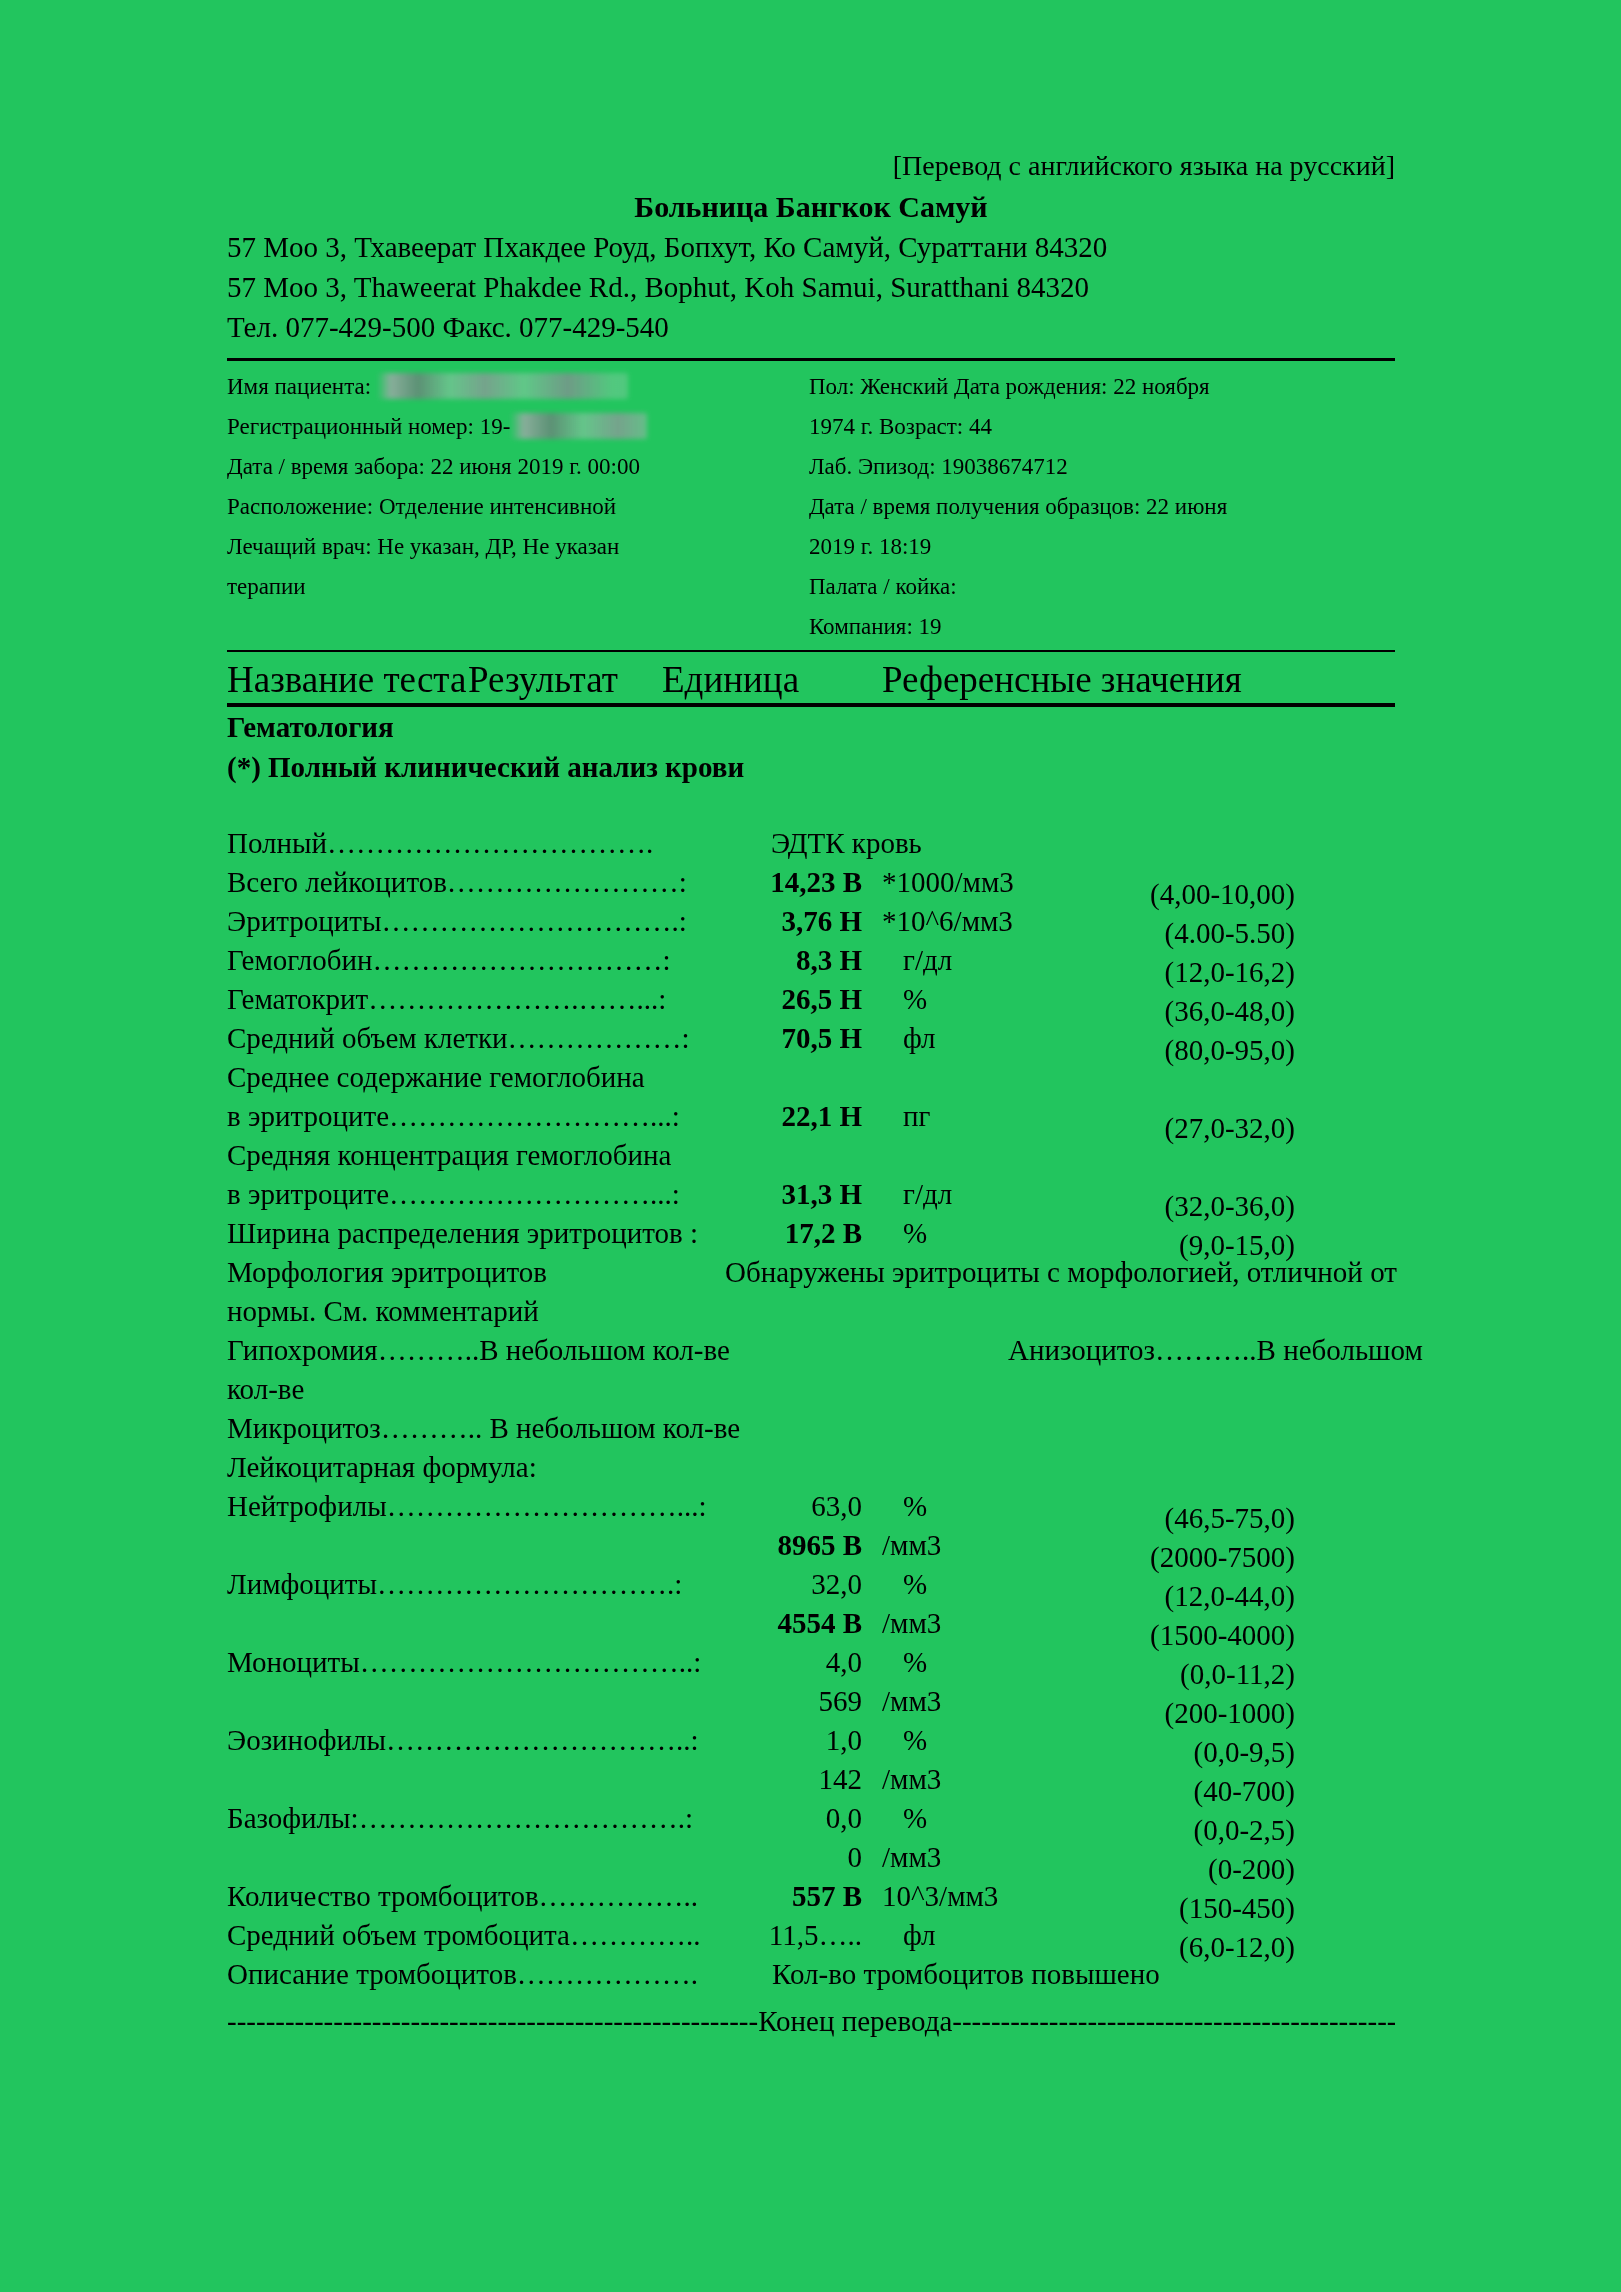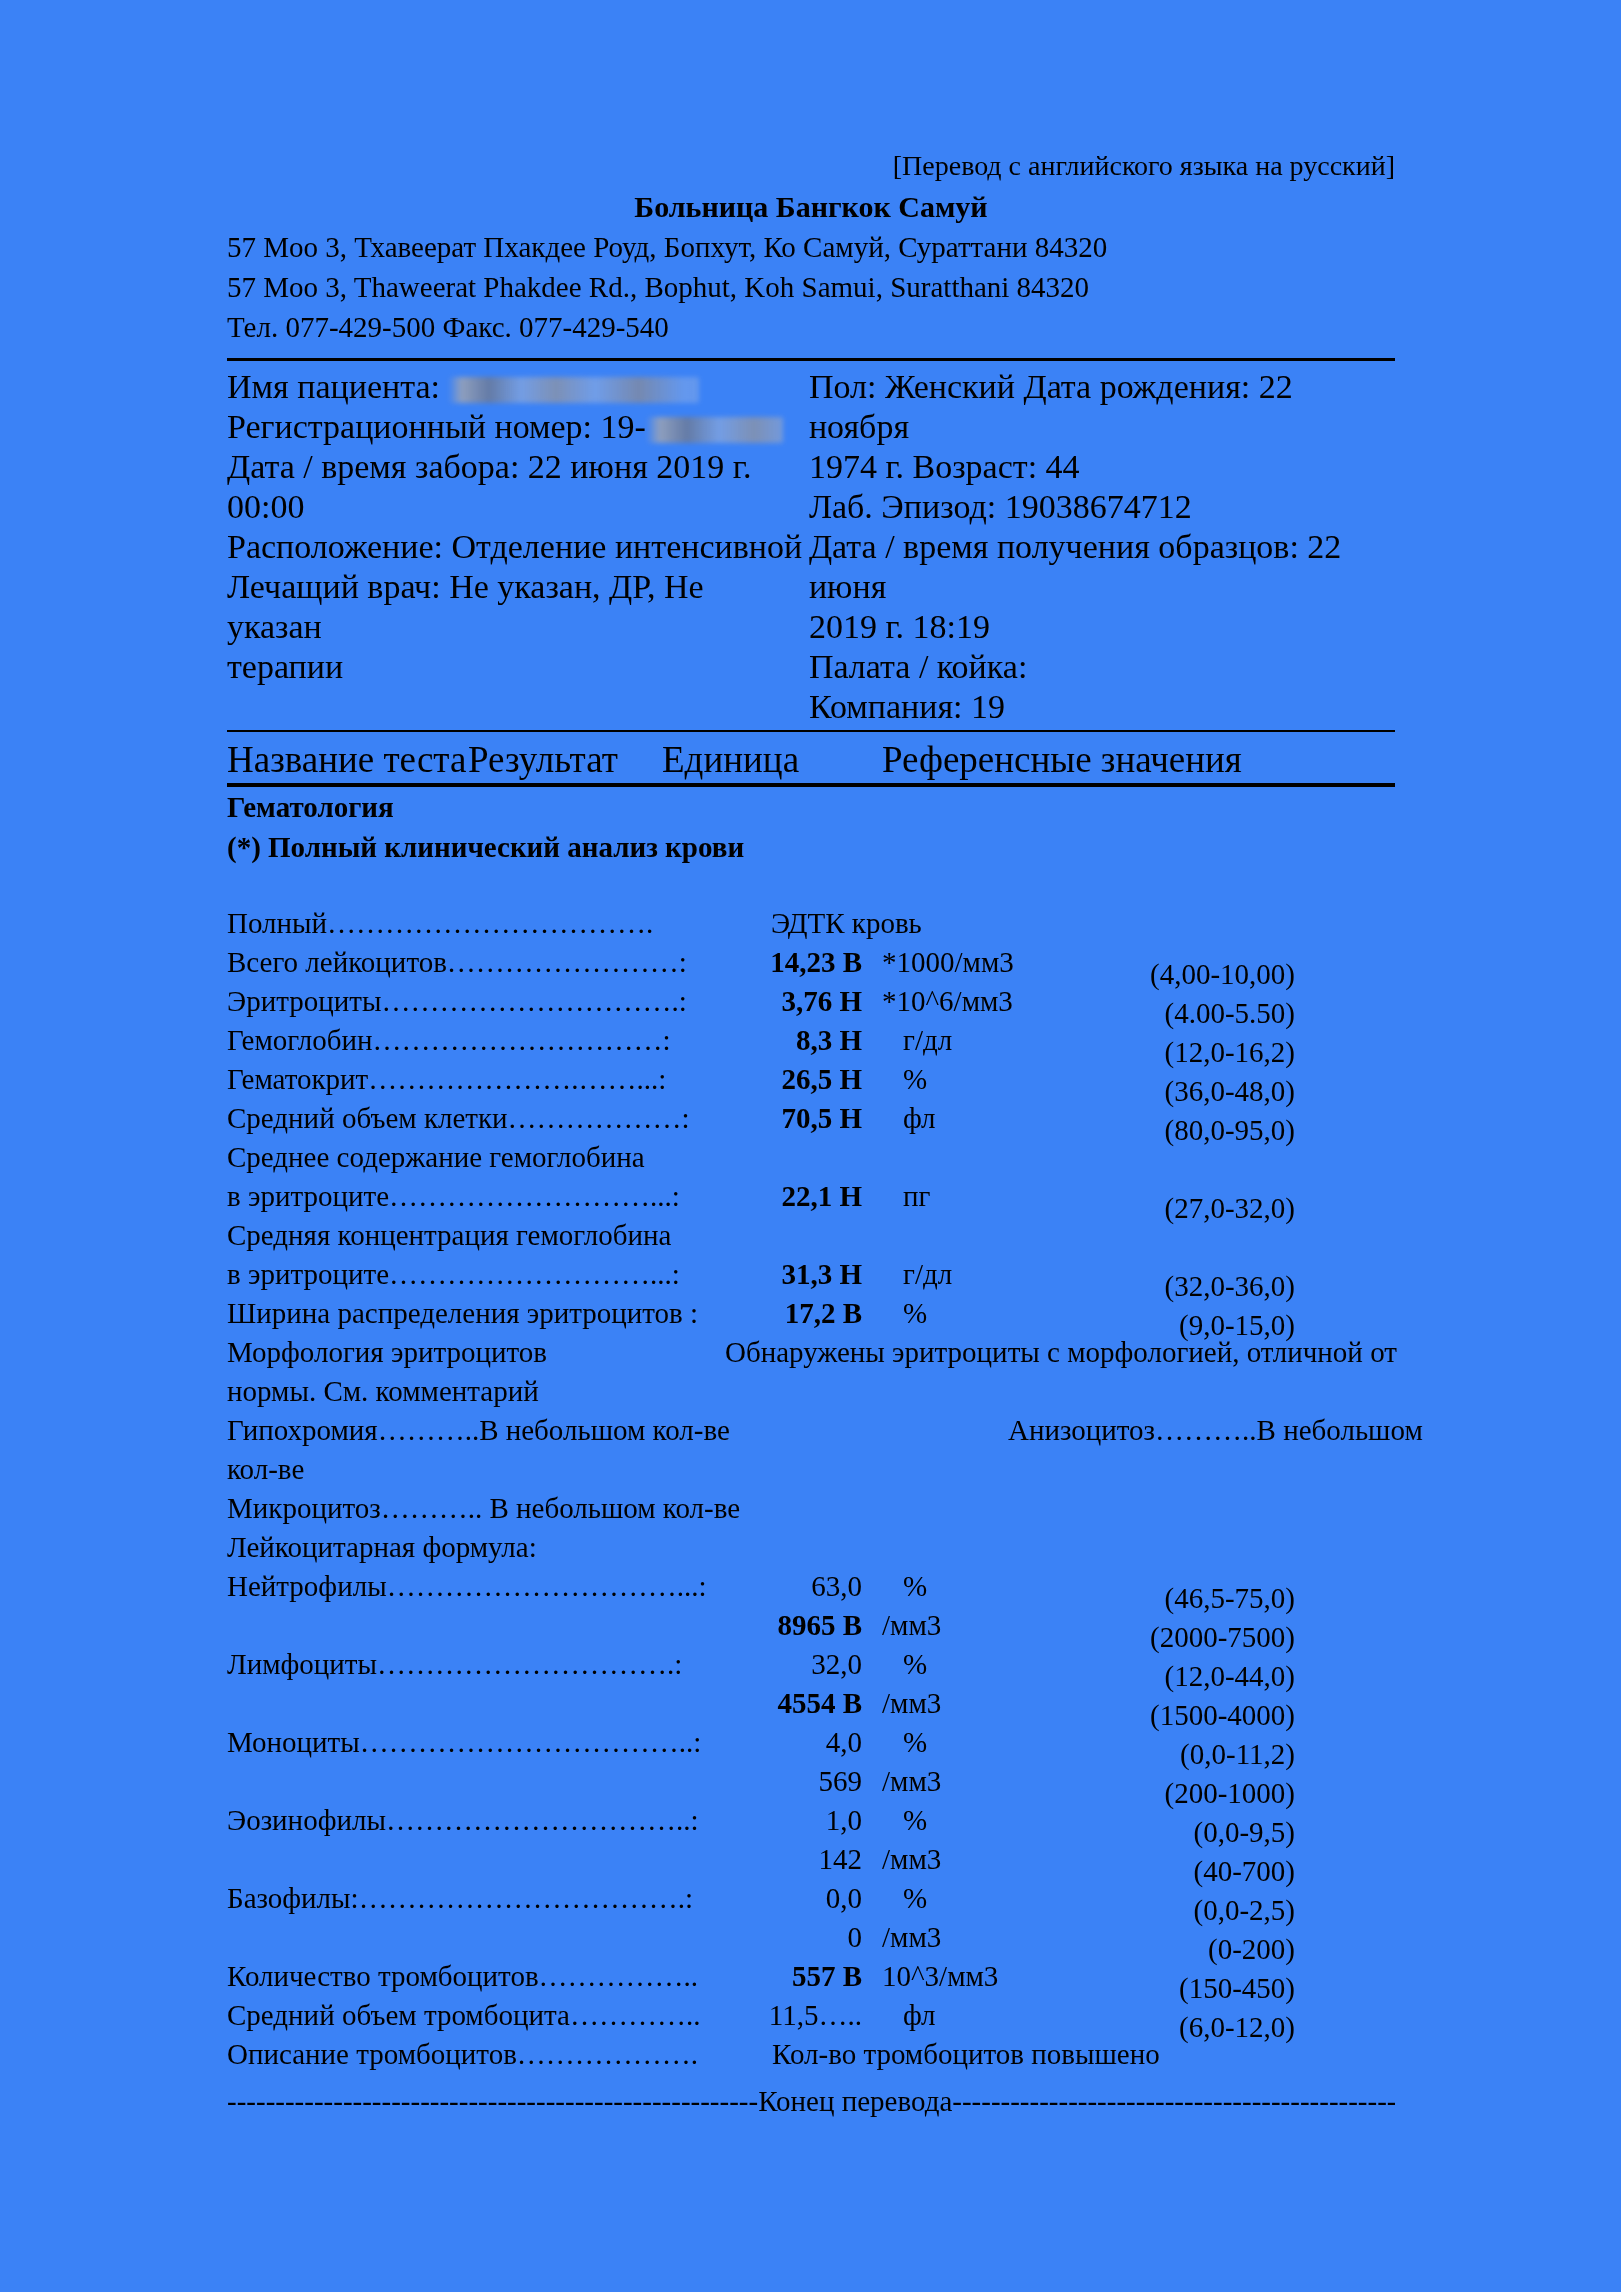--- a/index.html
+++ b/index.html
@@ -10,21 +10,21 @@
   }
   body {
     font-family: "Liberation Serif", "DejaVu Serif", serif;
     color: #000000;
   }
   .page {
     position: relative;
     width: 1621px;
     height: 2293px;
     margin: 0 auto;
-    background: #3b82f6;
+    background: #22c55e;
     box-sizing: border-box;
     overflow: hidden;
   }
 
   
   .doc {
     position: absolute;
     left: 227px;
     top: 147px;
     width: 1168px;
@@ -70,21 +70,21 @@
   }
   .patient-col-left {
     width: 576px;
     flex: 0 0 576px;
   }
   .patient-col-right {
     flex: 1 1 auto;
     padding-left: 5.9px;
   }
   .pline {
-    font-size: 34px;
+    font-size: 23px;
     line-height: 40px;
   }
   .redact {
     display: inline-block;
     vertical-align: -4.9px;
     height: 25.5px;
     border-radius: 2px;
     background:
       linear-gradient(90deg,
         rgba(205,205,208,0) 0px,

